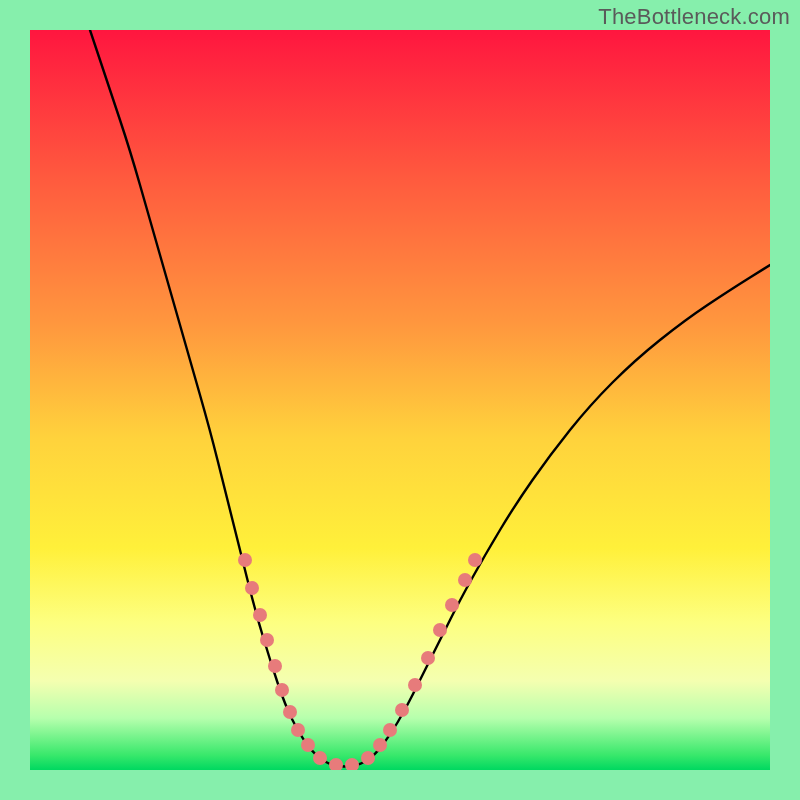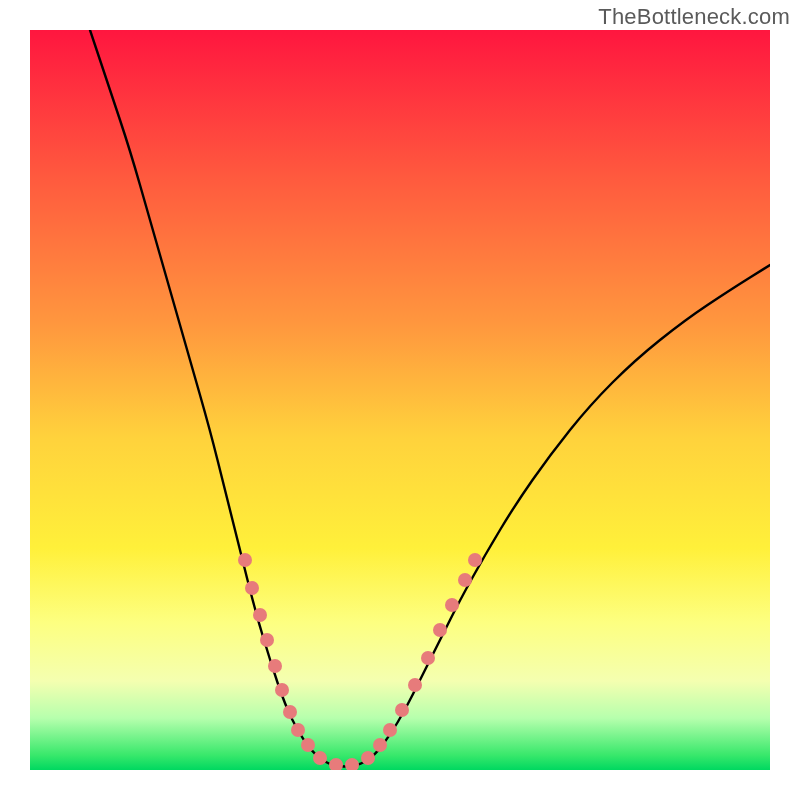--- a/index.html
+++ b/index.html
@@ -9,21 +9,21 @@
     height: 800px;
     overflow: hidden;
     background: #000;
     font-family: Arial, Helvetica, sans-serif;
   }
   .frame {
     position: absolute;
     left: 0; top: 0;
     width: 800px;
     height: 800px;
-    background: #ffffff;
+    background: #86efac;
   }
   .plot-area {
     position: absolute;
     left: 30px;
     top: 30px;
     width: 740px;
     height: 740px;
     overflow: hidden;
   }
   .gradient-bg {

